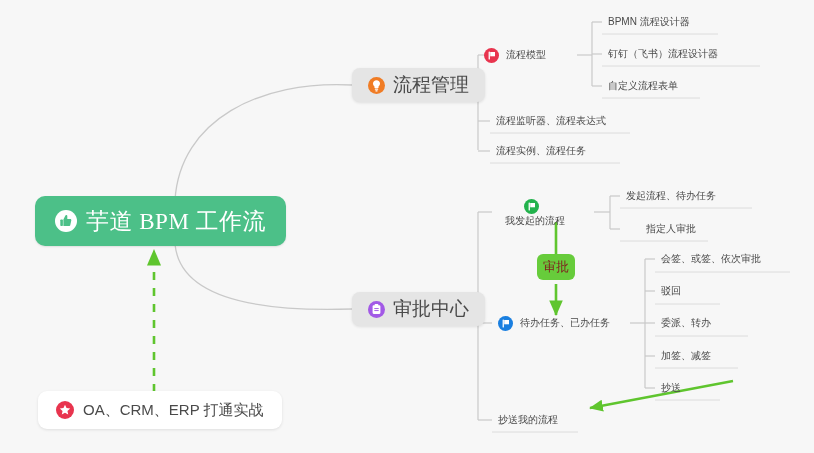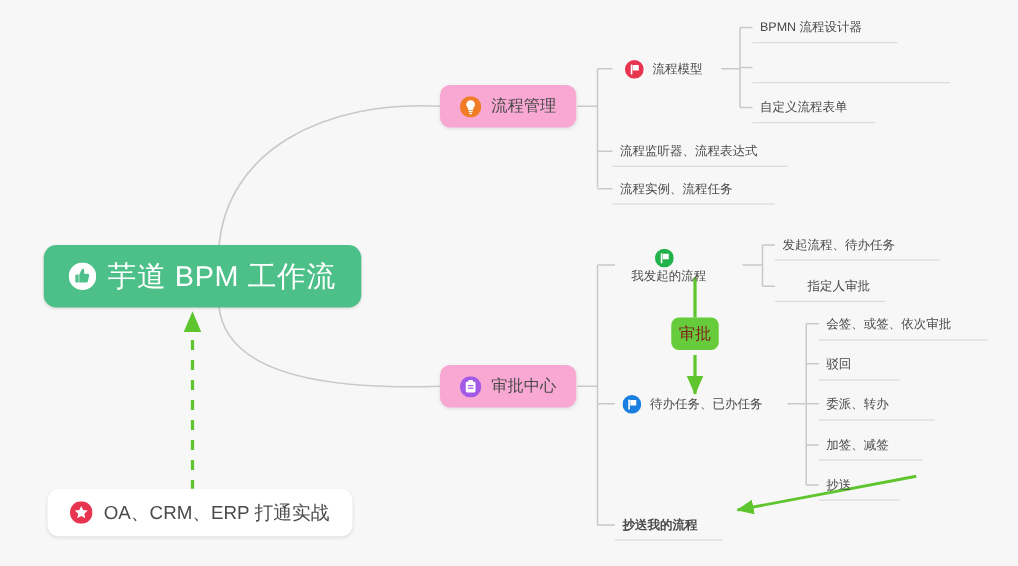--- a/index.html
+++ b/index.html
@@ -40,29 +40,30 @@
     border-radius: 10px;
     padding: 0 20px;
     height: 50px;
     color: #ffffff;
     font-size: 23px;
     box-shadow: 0 1px 2px rgba(0,0,0,0.10);
   }
   .root-node .node-label {
     margin-left: 9px;
     letter-spacing: 0.5px;
+    font-family: Liberation Serif, serif;
   }
   
   .branch-node {
-    background: #f9a8d4;
+    background: #e5e5e5;
     border-radius: 8px;
     padding: 0 16px;
     height: 34px;
     color: #4a4a4a;
-    font-size: 13px;
+    font-size: 19px;
     box-shadow: 0 1px 3px rgba(0,0,0,0.10);
   }
   .branch-node .node-label {
     margin-left: 8px;
   }
   
   .leaf-node {
     background: transparent;
     color: #4a4a4a;
     font-size: 10px;
@@ -204,33 +205,36 @@
         <path d="M8.5 3.2 C6.4 3.2 5.0 4.8 5.0 6.6 C5.0 7.9 5.8 8.8 6.5 9.6
                  L6.5 11.0 L10.5 11.0 L10.5 9.6 C11.2 8.8 12.0 7.9 12.0 6.6
                  C12.0 4.8 10.6 3.2 8.5 3.2 Z" fill="#ffffff"></path>
         <rect x="6.8" y="11.6" width="3.4" height="1.2" rx="0.6" fill="#ffffff"></rect>
         <rect x="7.3" y="13.3" width="2.4" height="1.1" rx="0.55" fill="#ffffff"></rect>
       </svg>
     </span>
     <span class="node-label">流程管理</span>
   </div>
 
-  <div class="node leaf-node" style="left:496px; top:42px;justify-content:center;">
+  <div class="node leaf-node" style="left:480px; top:42px;justify-content:center;">
     <span class="icon">
       <svg width="15" height="15" viewBox="0 0 15 15">
         <circle cx="7.5" cy="7.5" r="7.5" fill="#e8344e"></circle>
         <rect x="4.6" y="3.6" width="1.3" height="8.0" rx="0.5" fill="#ffffff"></rect>
         <path d="M6.2 4.0 L11.0 4.0 L11.0 8.3 L6.2 8.3 Z" fill="#ffffff"></path>
       </svg>
     </span>
     <span class="node-label">流程模型</span>
   </div>
 
   <div class="node leaf-node no-icon" style="left:604px; top:9px;">
     <span class="node-label">BPMN 流程设计器</span>
+  </div>
+  <div class="node leaf-node no-icon" style="left:604px; top:41px;">
+    <span class="node-label">钉钉（飞书）流程设计器</span>
   </div>
   <div class="node leaf-node no-icon" style="left:604px; top:73px;">
     <span class="node-label">自定义流程表单</span>
   </div>
 
   <div class="node leaf-node no-icon" style="left:492px; top:108px;">
     <span class="node-label">流程监听器、流程表达式</span>
   </div>
   <div class="node leaf-node no-icon" style="left:492px; top:138px;">
     <span class="node-label">流程实例、流程任务</span>
@@ -290,21 +294,21 @@
   <div class="node leaf-node no-icon" style="left:657px; top:310px;">
     <span class="node-label">委派、转办</span>
   </div>
   <div class="node leaf-node no-icon" style="left:657px; top:343px;">
     <span class="node-label">加签、减签</span>
   </div>
   <div class="node leaf-node no-icon" style="left:657px; top:375px;">
     <span class="node-label">抄送</span>
   </div>
 
-  <div class="node leaf-node no-icon" style="left:494px; top:407px;font-weight:bold;">
+  <div class="node leaf-node no-icon" style="left:494px; top:407px;">
     <span class="node-label">抄送我的流程</span>
   </div>
 
   <div class="node callout-node" style="left:38px; top:391px;text-align:center;">
     <span class="icon">
       <svg width="18" height="18" viewBox="0 0 18 18">
         <circle cx="9" cy="9" r="9" fill="#e8344e"></circle>
         <path d="M9 3.7 L10.53 7.06 L14.2 7.46 L11.46 9.94 L12.22 13.55
                  L9 11.72 L5.78 13.55 L6.54 9.94 L3.8 7.46 L7.47 7.06 Z" fill="#ffffff"></path>
       </svg>

